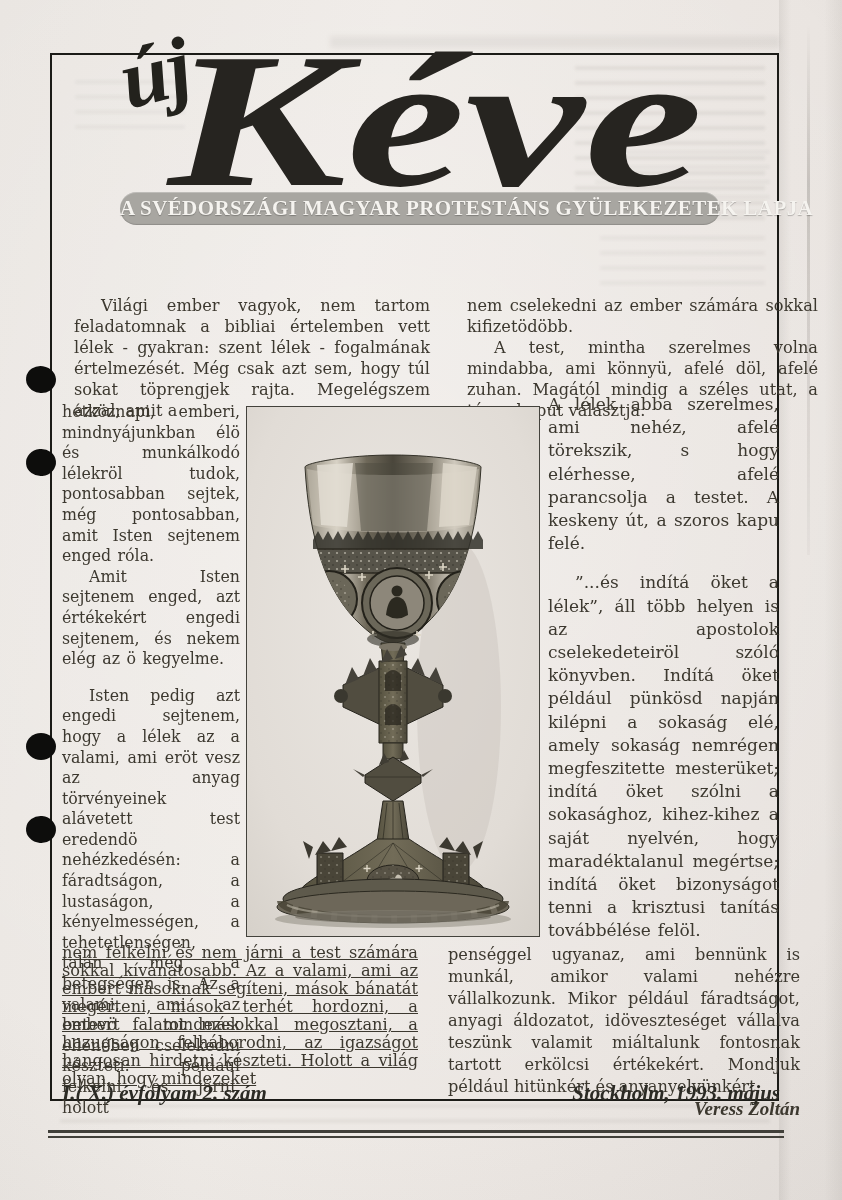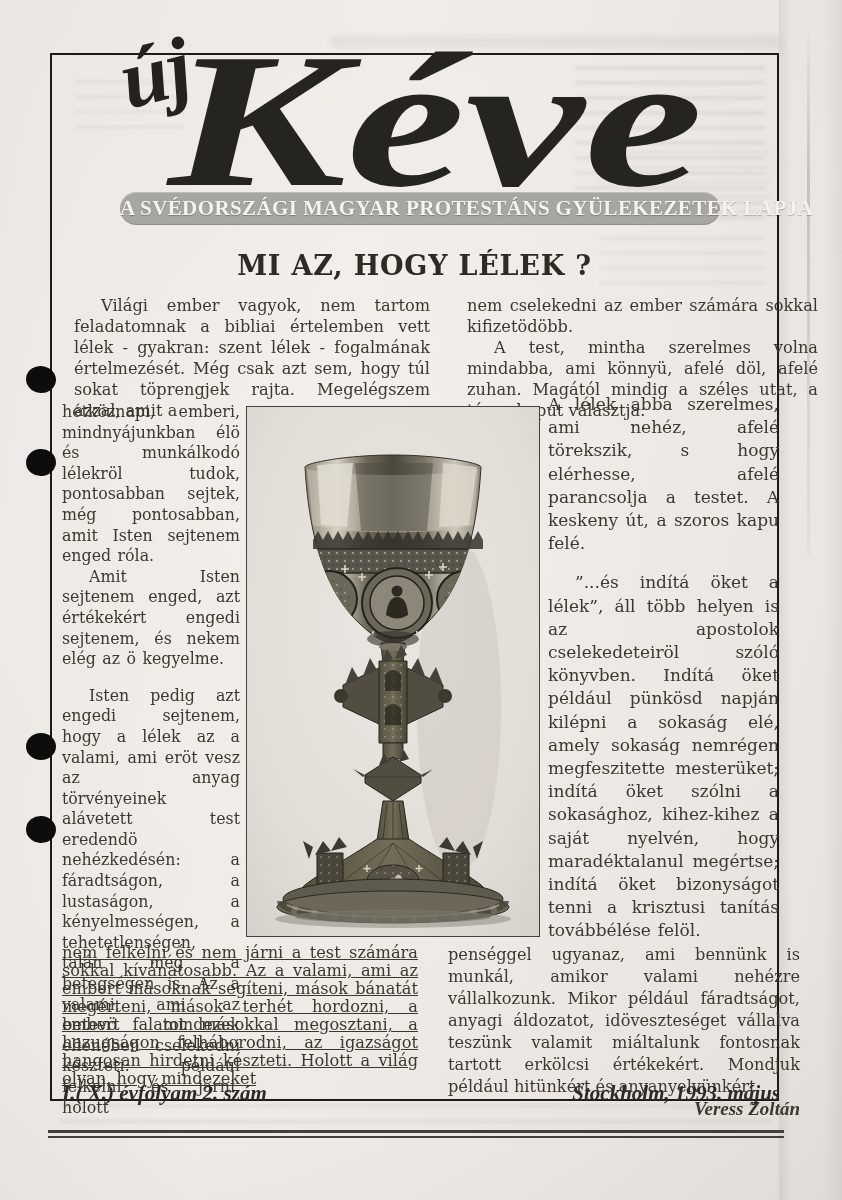--- a/index.html
+++ b/index.html
@@ -71,21 +71,20 @@
   <div class="ghostlines" style="left:60px;top:1104px;width:710px;height:22px;opacity:.4;"></div>
 
   <div class="frame"></div>
 
   <svg class="masthead" viewBox="0 0 729 215">
     <text x="70" y="100" transform="rotate(-14 110 70)" font-family="Liberation Serif, serif" font-style="italic" font-weight="bold" font-size="84" fill="#23221d">új</text>
     <text x="118" y="185" font-family="Liberation Serif, serif" font-style="italic" font-weight="bold" font-size="192" textLength="535" lengthAdjust="spacingAndGlyphs" fill="#262420">Kéve</text>
   </svg>
   <div class="banner">A SVÉDORSZÁGI MAGYAR PROTESTÁNS GYÜLEKEZETEK LAPJA</div>
 
-  <h1 class="heading">MI AZ, HOGY LÉLEK ?</h1>
 
   <div class="block lt">
     <p class="indent">Világi ember vagyok, nem tartom feladatomnak a bibliai értelemben vett lélek - gyakran: szent lélek - fogalmának értelmezését. Még csak azt sem, hogy túl sokat töprengjek rajta. Megelégszem azzal, amit a</p>
   </div>
 
   <div class="block rt">
     <p>nem cselekedni az ember számára sokkal kifizetödöbb.</p>
     <p class="indent">A test, mintha szerelmes volna mindabba, ami könnyü, afelé döl, afelé zuhan. Magától mindig a széles utat, a tágas kaput választja.</p>
   </div>
 

